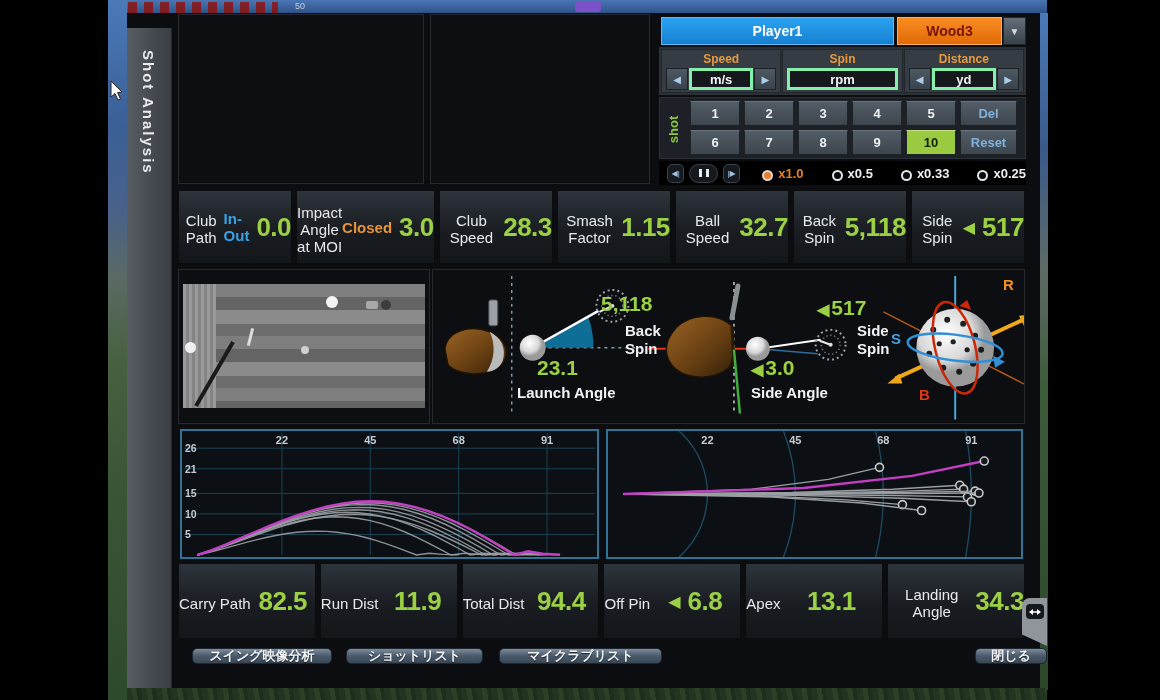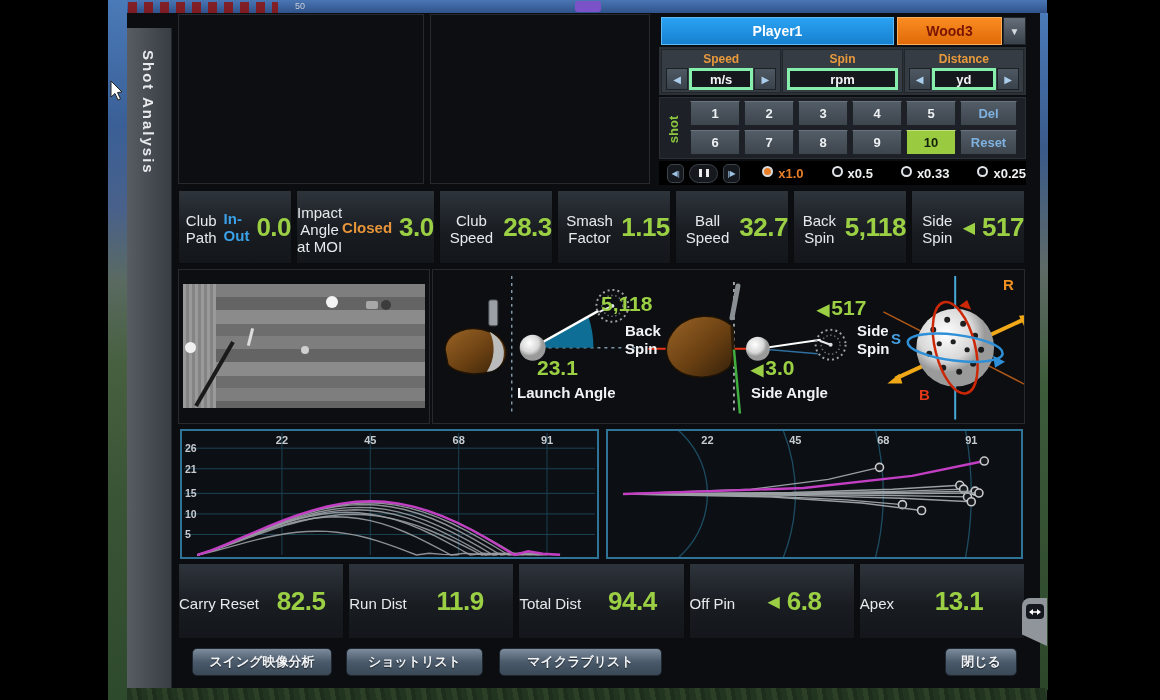--- a/index.html
+++ b/index.html
@@ -60,21 +60,21 @@
   .shot-btn.fn { width:57px; color:#7fb2e0; }
 
   .playback { position:absolute; left:532px; top:148px; width:367px; height:24px; background:#000;
     display:flex; align-items:center; }
   .pb-btn { height:19px; background:#15181d; border:1px solid #3c434b; border-radius:5px; color:#9cc2e2;
     font-size:8px; display:flex; align-items:center; justify-content:center; gap:1px; }
   .pb-skip { width:25px; margin-left:8px; }
   .pb-pause { width:42px; border-radius:10px; margin-left:5px; }
   .pb-pause i { display:inline-block; width:3px; height:8px; background:#e8eaec; margin:0 1.5px; }
   .radio-zone { display:flex; margin-left:22px; gap:28px; }
-  .radio-item { display:flex; align-items:flex-start; gap:5px; }
+  .radio-item { display:flex; align-items:flex-end; gap:5px; }
   .radio-circle { width:11px; height:11px; border-radius:50%; border:2px solid #e3e6e9; background:#0a0c0e; }
   .radio-item.sel .radio-circle { background:#e87f28; border-color:#d8dbde; }
   .radio-item span.lbl { color:#eef0f2; font-size:13px; font-weight:bold; }
   .radio-item.sel span.lbl { color:#e87f28; }
 
   
   .stats-row { position:absolute; display:flex; gap:4px; }
   .stat-cell { flex:1; background:linear-gradient(180deg,#2e343b,#191d22 55%,#13161b);
     border:1px solid #0a0c0e; display:flex; align-items:center; }
   .stat-label { height:38px; display:flex; flex-direction:column; justify-content:center; align-items:center;
@@ -97,21 +97,21 @@
   .chart { position:absolute; background:#0c1015; border:2px solid #2f7396; }
   .chart svg { display:block; width:100%; height:100%; }
 
   
   .il-label { position:absolute; color:#f0f2f4; font-size:15px; font-weight:bold; white-space:nowrap; }
   .il-value { position:absolute; color:#9bd044; font-size:21px; font-weight:bold; white-space:nowrap; }
   .il-value .arr { font-size:16px; margin-right:2px; }
   .axis-lab { position:absolute; font-size:15px; font-weight:bold; }
 
   
-  .footer-btn { position:absolute; top:635px; height:28px; background:linear-gradient(180deg,#7c8c9c,#4a5a6b 50%,#3a4856);
+  .footer-btn { position:absolute; top:635px; height:16px; background:linear-gradient(180deg,#7c8c9c,#4a5a6b 50%,#3a4856);
     border:1px solid #1e2630; border-radius:5px; color:#f2f4f6; font-size:13px; font-weight:bold;
     display:flex; align-items:center; justify-content:center; text-shadow:0 1px 1px #1a2028; }
 
   .handle { position:absolute; left:895px; top:585px; width:25px; height:48px; background:#90959b;
     border-radius:8px 0 0 4px; clip-path:polygon(0 0,100% 0,100% 100%,0 76%); }
   .handle .icon-box { position:absolute; left:4px; top:6px; width:18px; height:15px; background:#14181e;
     border-radius:4px; display:flex; align-items:center; justify-content:center; }
 </style>
 </head>
 <body>
@@ -456,21 +456,21 @@
           <text x="99.42592592592592" y="13" fill="#c6ccd1" font-size="11" font-weight="bold" text-anchor="middle">22</text>
           <text x="187.37962962962965" y="13" fill="#c6ccd1" font-size="11" font-weight="bold" text-anchor="middle">45</text>
           <text x="275.3333333333333" y="13" fill="#c6ccd1" font-size="11" font-weight="bold" text-anchor="middle">68</text>
           <text x="363.28703703703707" y="13" fill="#c6ccd1" font-size="11" font-weight="bold" text-anchor="middle">91</text>
         </svg>
     </div>
 
     <div class="stats-row" style="left:51px;top:550px;width:847px;height:76px;">
         <div class="stat-cell">
           <div class="stat-label">
-            <span>Carry Reset</span>
+            <span>Carry Path</span>
           </div>
           <div class="stat-value-row">
             <span class="stat-value">82.5</span>
           </div>
         </div>
         <div class="stat-cell">
           <div class="stat-label">
             <span>Run Dist</span>
           </div>
           <div class="stat-value-row">
@@ -493,28 +493,36 @@
             <span class="stat-arrow">◀</span>
             <span class="stat-value">6.8</span>
           </div>
         </div>
         <div class="stat-cell">
           <div class="stat-label">
             <span>Apex</span>
           </div>
           <div class="stat-value-row">
             <span class="stat-value">13.1</span>
+          </div>
+        </div>
+        <div class="stat-cell">
+          <div class="stat-label">
+            <span>Landing Angle</span>
+          </div>
+          <div class="stat-value-row">
+            <span class="stat-value">34.3</span>
           </div>
         </div>
       </div>
 
     <div class="footer-btn" style="left:65px;width:140px;">スイング映像分析</div>
     <div class="footer-btn" style="left:372px;width:163px;">マイクラブリスト</div>
     <div class="footer-btn" style="left:219px;width:137px;">ショットリスト</div>
-    <div class="footer-btn" style="left:818px;width:72px;">閉じる</div>
+    <div class="footer-btn" style="left:848px;width:72px;">閉じる</div>
 
     <div class="handle">
       <div class="icon-box">
         <svg width="12" height="8" viewBox="0 0 12 8">
             <line x1="2" y1="4" x2="10" y2="4" stroke="#fff" stroke-width="1.6"></line>
             <polygon points="0,4 4,1 4,7" fill="#fff"></polygon>
             <polygon points="12,4 8,1 8,7" fill="#fff"></polygon>
           </svg>
       </div>
     </div>

